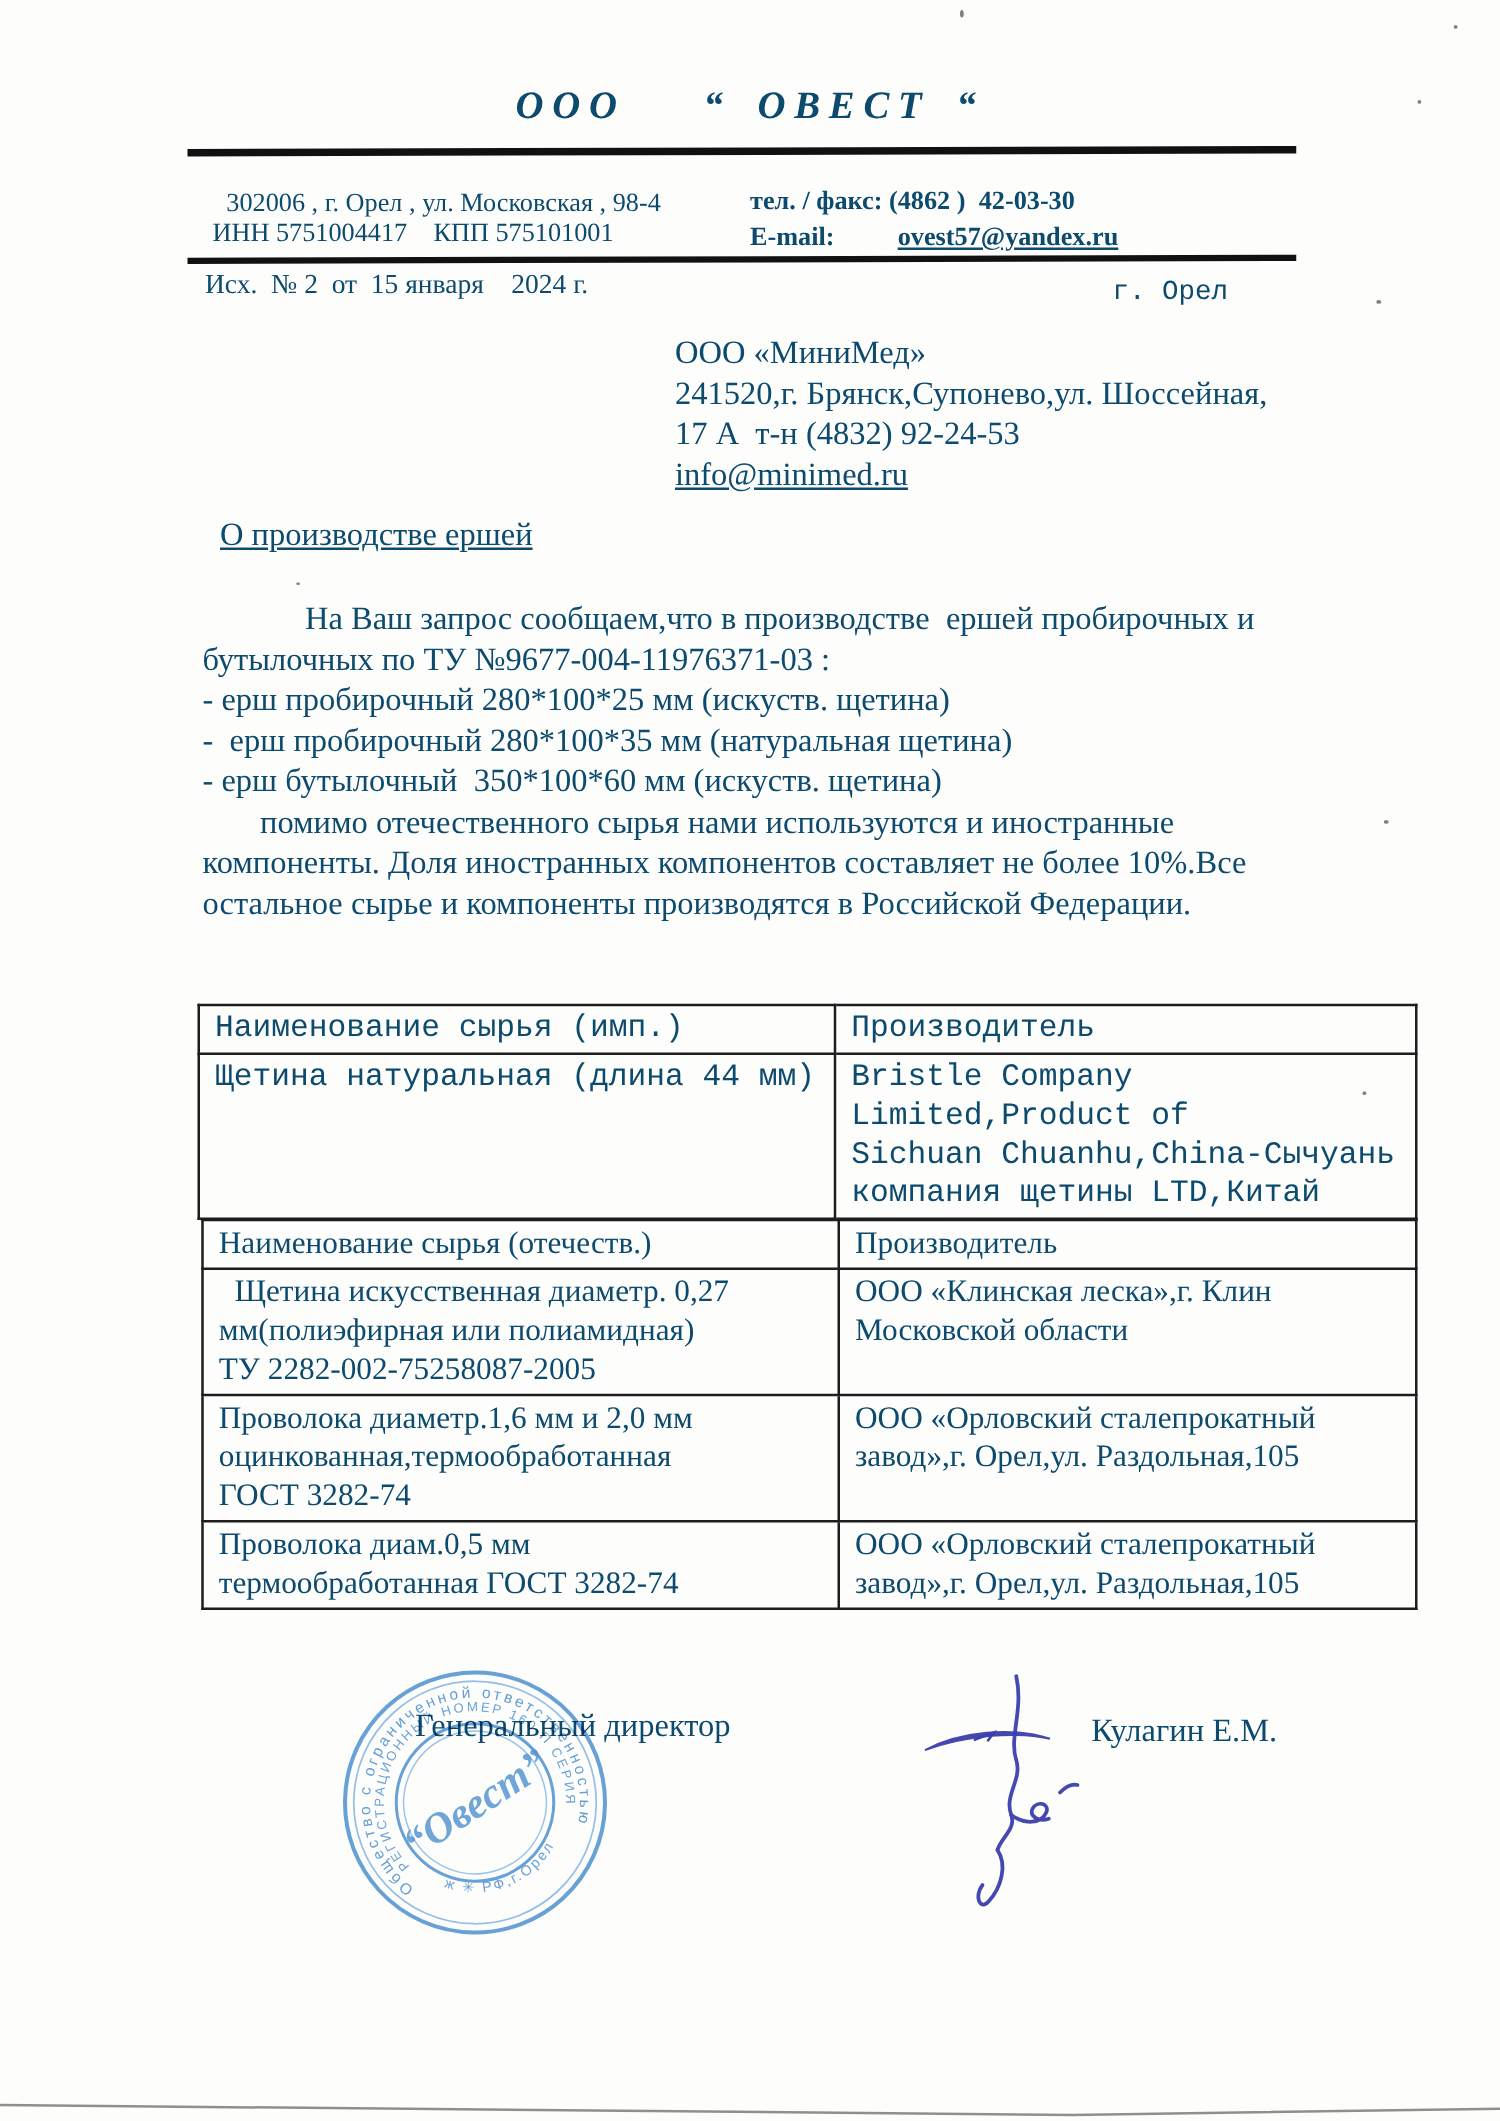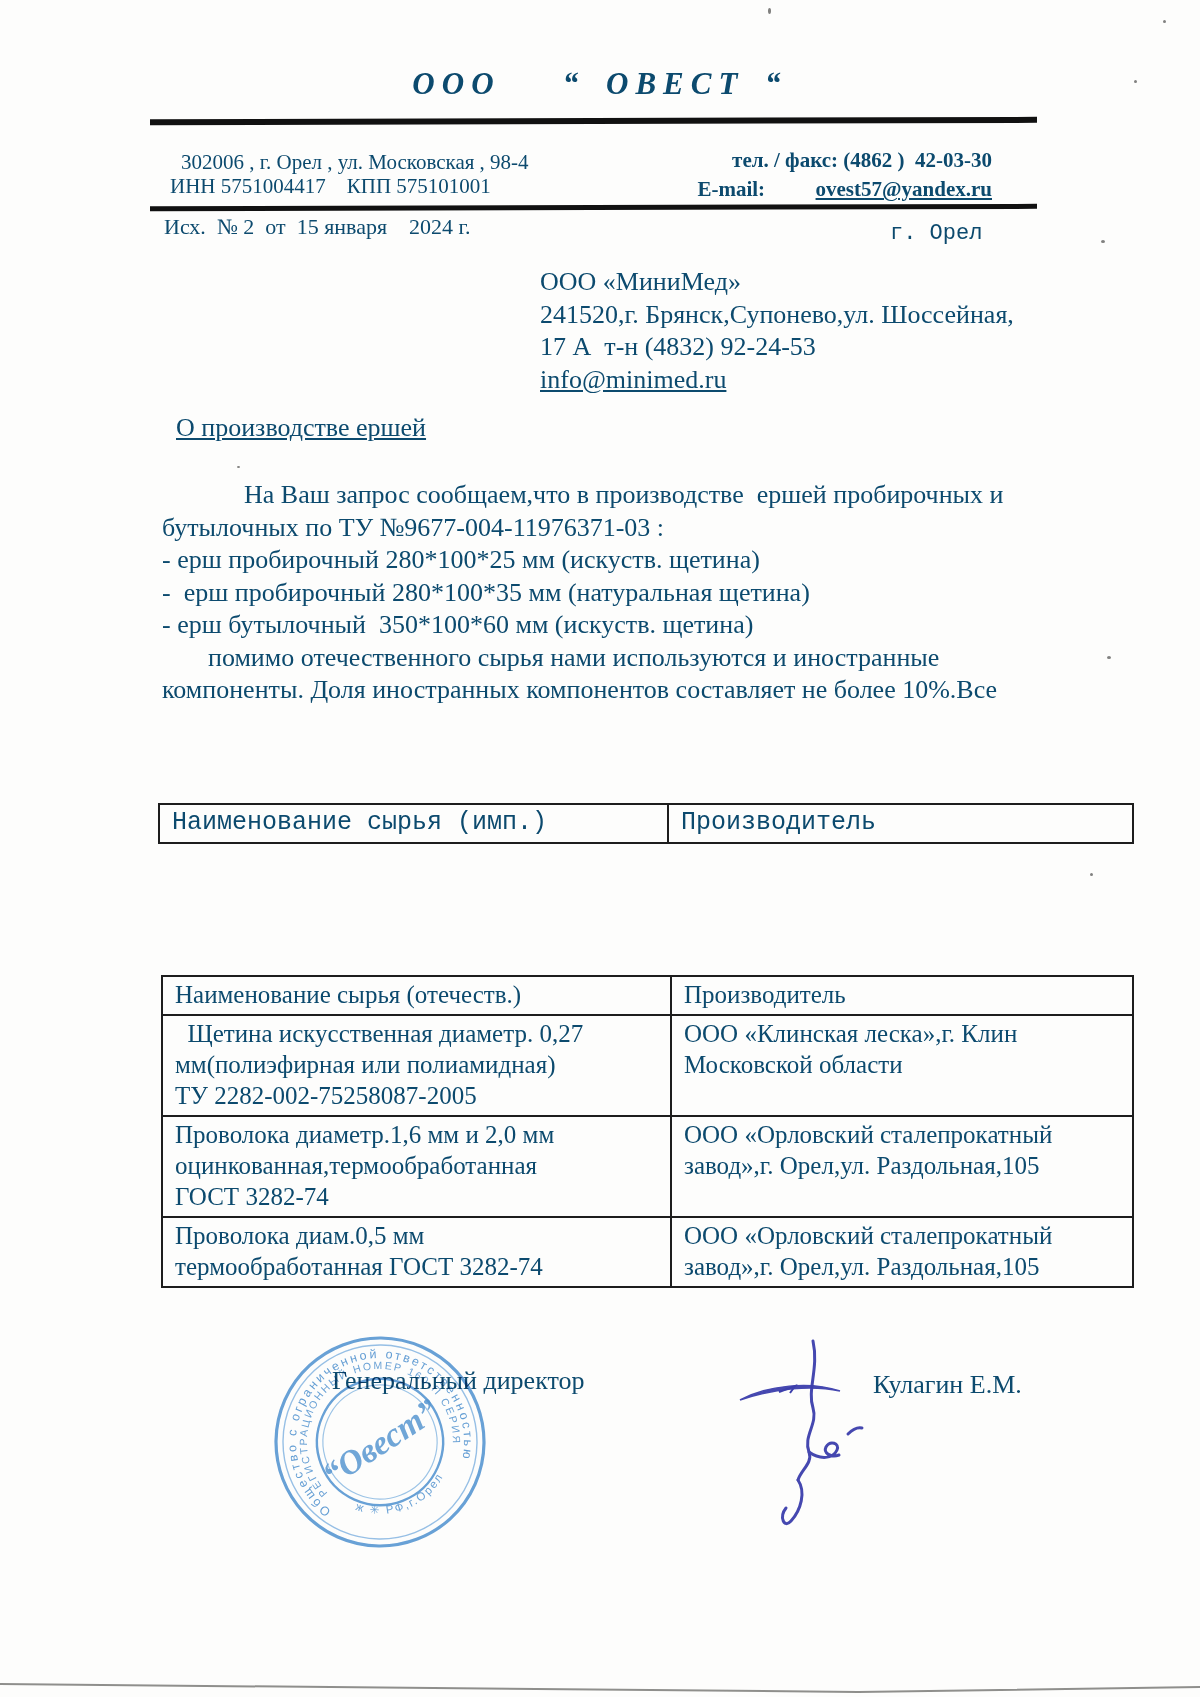--- a/index.html
+++ b/index.html
@@ -14,21 +14,21 @@
     top:66px;left:0;width:1200px;text-align:center;
     font-size:31px;font-weight:bold;font-style:italic;
     letter-spacing:7px;word-spacing:6px;
   }
   .rule{left:150px;width:887px;height:6px;background:#111;transform:rotate(-0.15deg);}
   .rule-top{top:118px;}
   .rule-mid{top:205px;height:5px;}
   .addr{left:164px;font-size:21px;line-height:28px;}
   .addr1{top:148px;margin-left:17px;}
   .addr2{top:172px;left:170px;}
-  .contacts{top:146px;left:600px;width:392px;text-align:right;
+  .contacts{top:146px;left:600px;width:392px;text-align:left;
     font-size:21px;font-weight:bold;line-height:29px;}
   .email-underline{text-decoration:underline;margin-left:40px;}
   .outref{top:214px;left:164px;font-size:22px;}
   .city{top:221px;left:890px;font-size:22px;font-family:Liberation Mono, monospace;}
   .recipient{top:266px;left:540px;font-size:26px;line-height:32.5px;}
   .recipient .u{text-decoration:underline;}
   .subject{top:413px;left:176px;font-size:26px;text-decoration:underline;}
   .bodytext{top:479px;left:162px;width:885px;font-size:26px;}
   .bodyline{line-height:32.5px;white-space:pre-wrap;}
   .ind1{padding-left:82px;}
@@ -85,27 +85,34 @@
   <div class="abs subject">О производстве ершей</div>
 
   <div class="abs bodytext">
     <div class="bodyline ind1">На Ваш запрос сообщаем,что в производстве&nbsp; ершей пробирочных и</div>
     <div class="bodyline">бутылочных по ТУ №9677-004-11976371-03 :</div>
     <div class="bodyline">- ерш пробирочный 280*100*25 мм (искуств. щетина)</div>
     <div class="bodyline">-&nbsp; ерш пробирочный 280*100*35 мм (натуральная щетина)</div>
     <div class="bodyline">- ерш бутылочный&nbsp; 350*100*60 мм (искуств. щетина)</div>
     <div class="bodyline ind2">помимо отечественного сырья нами используются и иностранные</div>
     <div class="bodyline">компоненты. Доля иностранных компонентов составляет не более 10%.Все</div>
+    <div class="bodyline">остальное сырье и компоненты производятся в Российской Федерации.</div>
   </div>
 
   <table class="doc abs t1">
     <tbody>
         <tr>
       <td class="colL hdr">Наименование сырья (имп.)</td>
       <td class="hdr">Производитель</td>
+    </tr>
+    <tr>
+      <td class="colL tall">Щетина натуральная (длина 44 мм)</td>
+      <td class="tall">Bristle Company Limited,Product of
+Sichuan Chuanhu,China-Сычуань
+компания щетины LTD,Китай</td>
     </tr>
   </tbody>
     </table>
 
   <table class="doc abs t2">
     <tbody>
         <tr>
       <td class="colL hdr">Наименование сырья (отечеств.)</td>
       <td class="hdr">Производитель</td>
     </tr>

